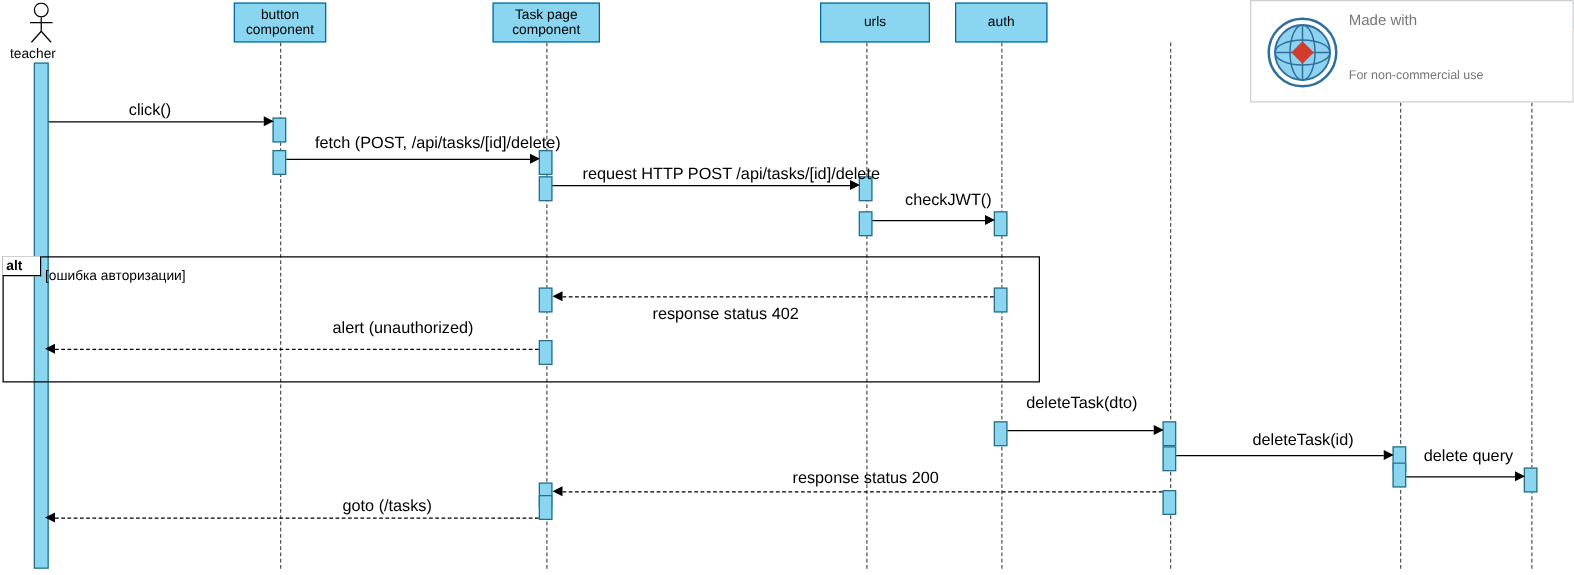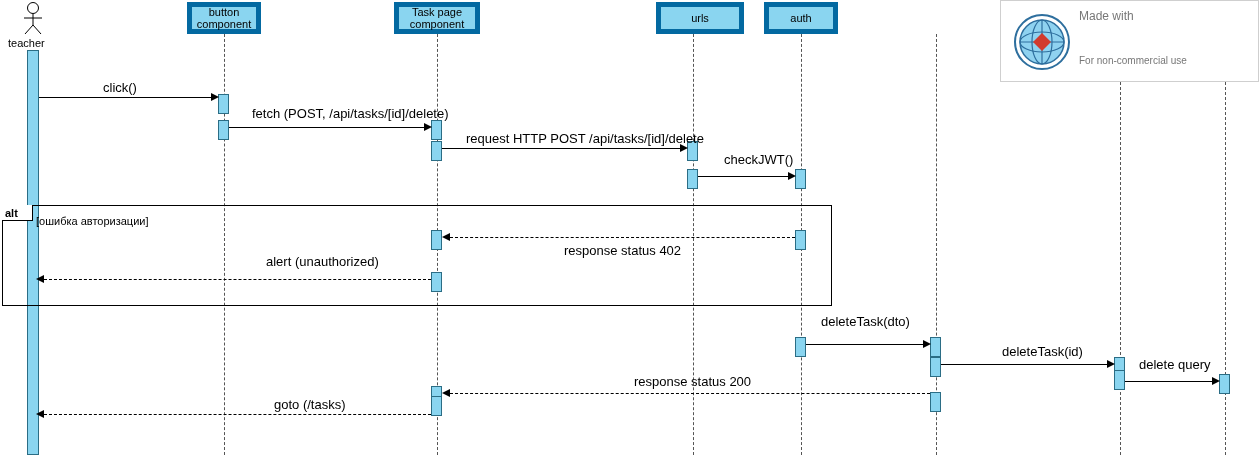--- a/index.html
+++ b/index.html
@@ -5,21 +5,21 @@
   html,body{margin:0;padding:0;}
   body{
     width:1259px;height:460px;background:#ffffff;
     font-family:"Liberation Sans", sans-serif;
     font-size:11px;color:#000;
     position:relative;overflow:hidden;
   }
   #canvas{position:absolute;left:0;top:0;width:1259px;height:460px;}
   .lifeline-head{
     position:absolute;box-sizing:border-box;
-    background:#8ad5f0;border:5px solid #0369a1;
+    background:#8ad5f0;border:1px solid #0369a1;
     text-align:center;display:flex;align-items:center;justify-content:center;
     line-height:12px;font-size:11px;color:#000;
   }
   .lifeline-line{
     position:absolute;width:0;border-left:1px dashed #555;
   }
   .activation{
     position:absolute;box-sizing:border-box;
     background:#8ad5f0;border:1px solid #2b6d85;width:11px;
   }
@@ -149,21 +149,21 @@
   <div class="msg-line" style="left:698px;top:176px;width:90px;"></div>
   <div class="arrow-r" style="left:788px;top:172px;"></div>
   <div class="msg-label" style="left:724px;top:152px;">checkJWT()</div>
 
   <div class="frag" style="left:2px;top:205px;width:830px;height:101px;"></div>
   <div class="frag-tab" style="left:2px;top:205px;width:31px;height:16px;">alt</div>
   <div class="frag-cond" style="left:36px;top:215px;">[ошибка авторизации]</div>
 
   <div class="msg-line dashed" style="left:450px;top:237px;width:345px;"></div>
   <div class="arrow-l" style="left:442px;top:233px;"></div>
-  <div class="msg-label" style="left:522px;top:243px;margin-left:42px;">response status 402</div>
+  <div class="msg-label" style="left:522px;top:243px;">response status 402</div>
 
   <div class="msg-line dashed" style="left:44px;top:279px;width:387px;"></div>
   <div class="arrow-l" style="left:36px;top:275px;"></div>
   <div class="msg-label" style="left:266px;top:254px;">alert (unauthorized)</div>
 
   <div class="msg-line" style="left:806px;top:344px;width:117px;"></div>
   <div class="arrow-r" style="left:923px;top:340px;"></div>
   <div class="msg-label" style="left:821px;top:314px;">deleteTask(dto)</div>
 
   <div class="msg-line" style="left:941px;top:364px;width:166px;"></div>

